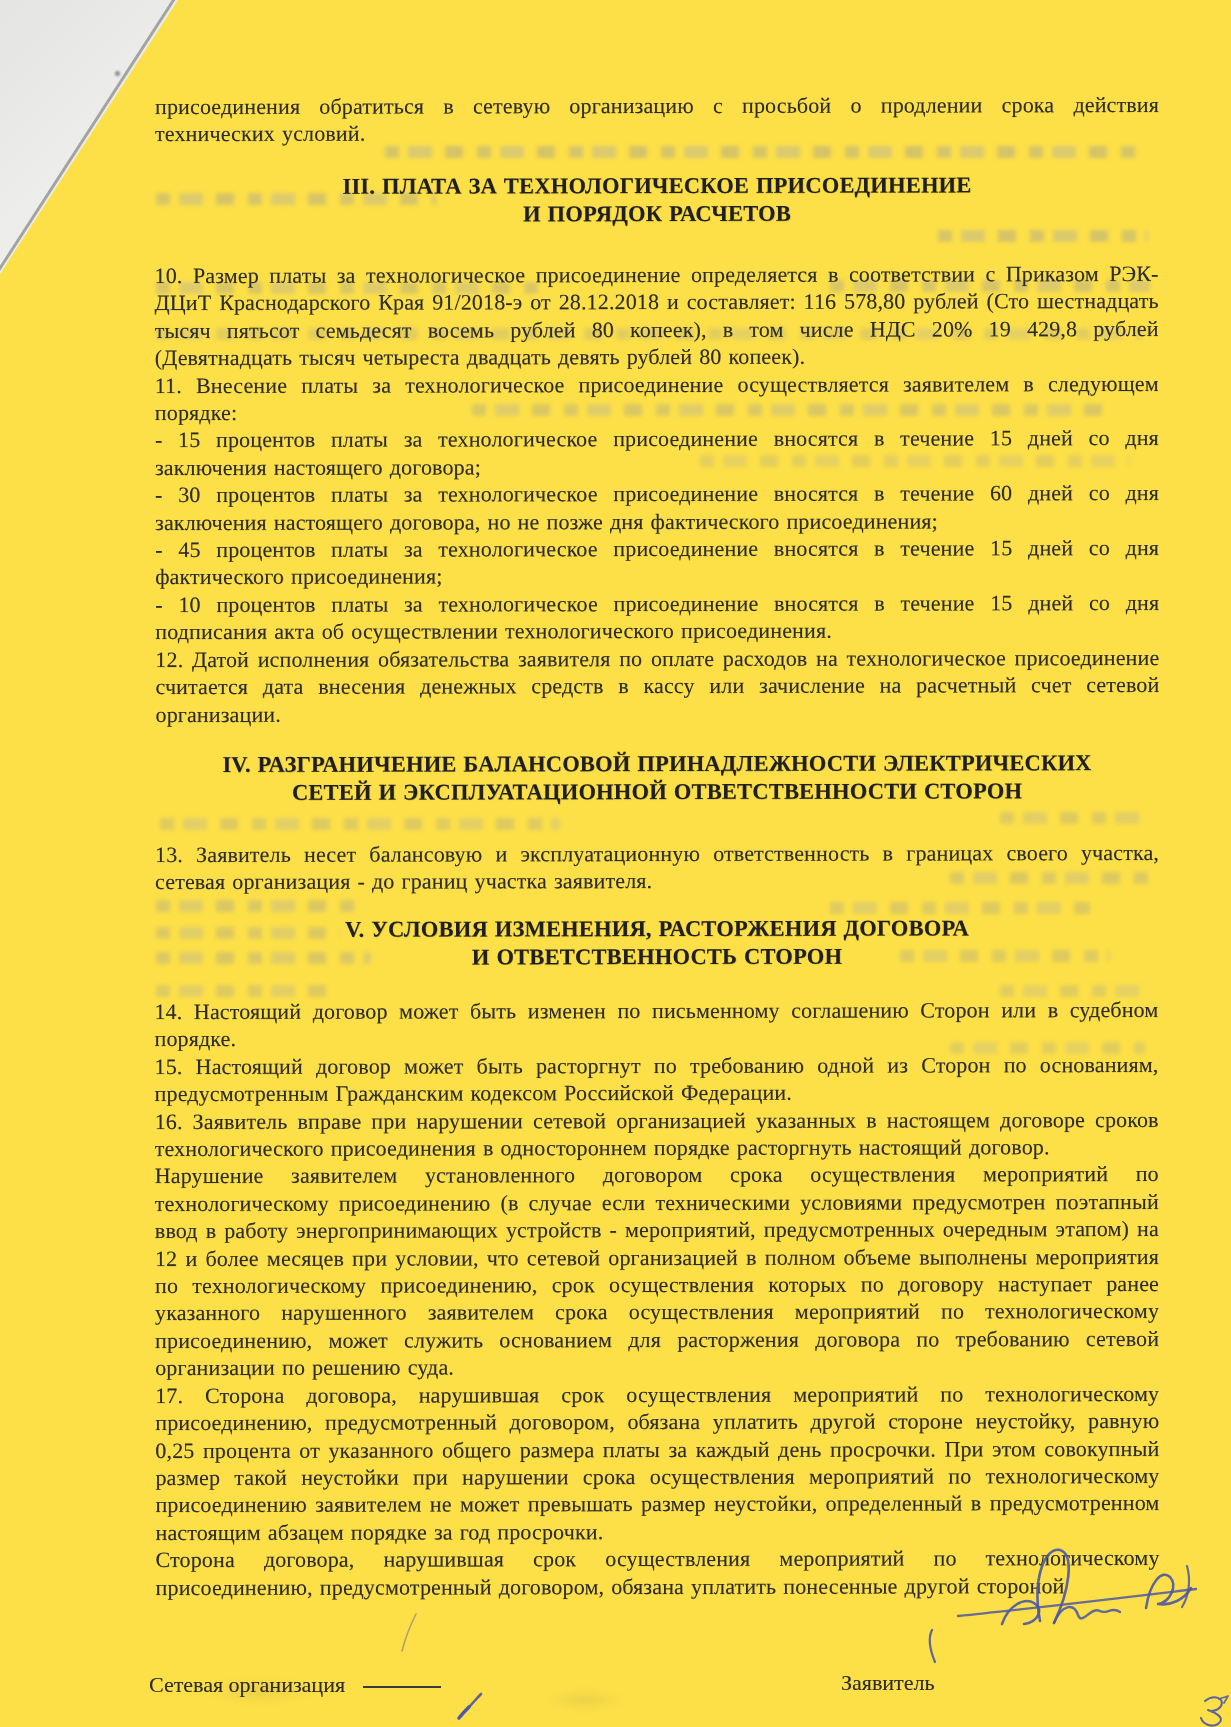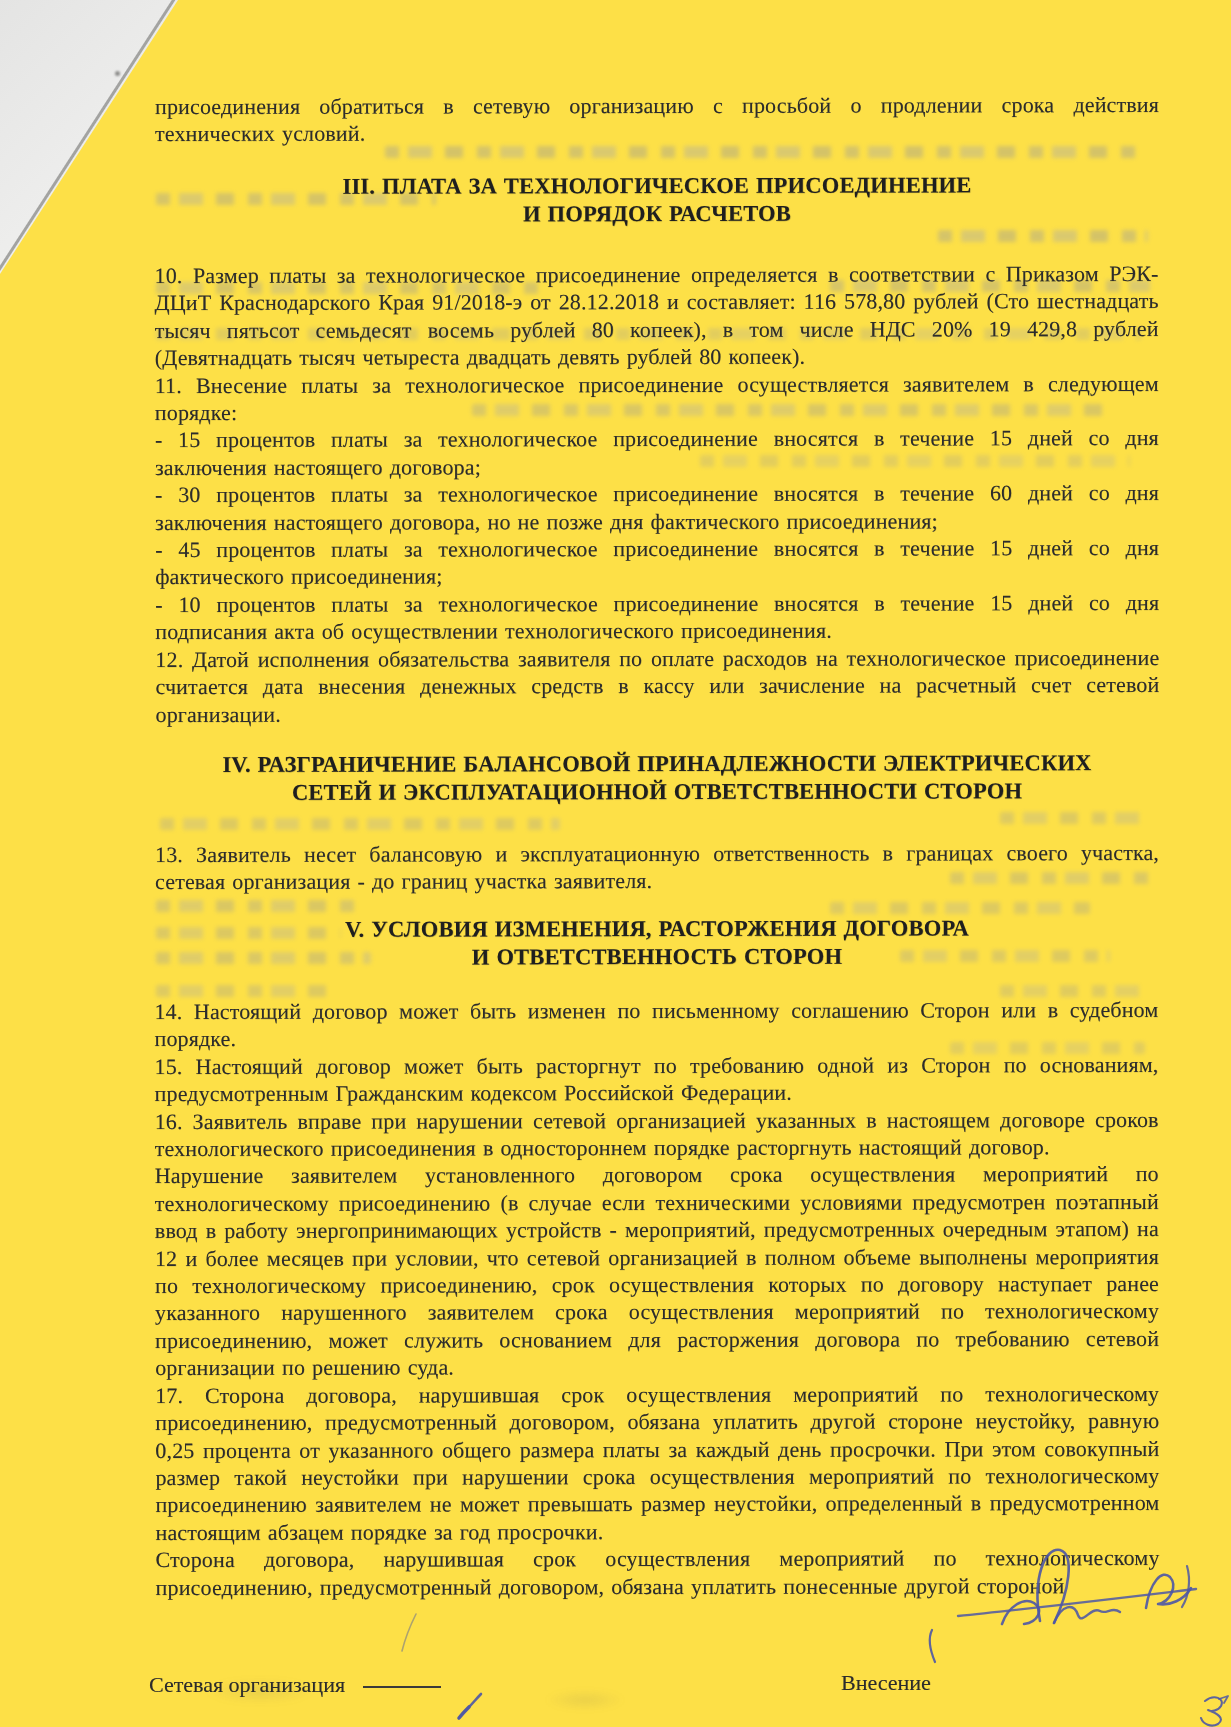--- a/index.html
+++ b/index.html
@@ -139,21 +139,21 @@
     <p>14. Настоящий договор может быть изменен по письменному соглашению Сторон или в судебном порядке.</p>
     <p>15. Настоящий договор может быть расторгнут по требованию одной из Сторон по основаниям, предусмотренным Гражданским кодексом Российской Федерации.</p>
     <p>16. Заявитель вправе при нарушении сетевой организацией указанных в настоящем договоре сроков технологического присоединения в одностороннем порядке расторгнуть настоящий договор.</p>
     <p>Нарушение заявителем установленного договором срока осуществления мероприятий по технологическому присоединению (в случае если техническими условиями предусмотрен поэтапный ввод в работу энергопринимающих устройств - мероприятий, предусмотренных очередным этапом) на 12 и более месяцев при условии, что сетевой организацией в полном объеме выполнены мероприятия по технологическому присоединению, срок осуществления которых по договору наступает ранее указанного нарушенного заявителем срока осуществления мероприятий по технологическому присоединению, может служить основанием для расторжения договора по требованию сетевой организации по решению суда.</p>
     <p>17. Сторона договора, нарушившая срок осуществления мероприятий по технологическому присоединению, предусмотренный договором, обязана уплатить другой стороне неустойку, равную 0,25 процента от указанного общего размера платы за каждый день просрочки. При этом совокупный размер такой неустойки при нарушении срока осуществления мероприятий по технологическому присоединению заявителем не может превышать размер неустойки, определенный в предусмотренном настоящим абзацем порядке за год просрочки.</p>
     <p>Сторона договора, нарушившая срок осуществления мероприятий по технологическому присоединению, предусмотренный договором, обязана уплатить понесенные другой стороной</p>
   </div>
 
   <div class="footer-row">
     <span class="footer-left"><span>Сетевая организация</span><span class="sig-line"></span></span>
-    <span class="footer-right">Внесение</span>
+    <span class="footer-right">Заявитель</span>
   </div>
 
   <svg class="ink" style="left:950px;top:1540px;" width="260" height="115" viewBox="0 0 260 115">
     <path d="M 8 76 C 70 70, 170 58, 246 49" stroke-width="2.4" opacity=".85"></path>
     <path d="M 52 84 C 58 66, 74 57, 84 63 C 94 70, 88 82, 74 84" stroke-width="2.5" opacity=".9"></path>
     <path d="M 90 81 C 82 38, 95 7, 110 10 C 125 14, 119 52, 104 83" stroke-width="2.6" opacity=".9"></path>
     <path d="M 104 83 C 112 64, 124 63, 128 75 C 132 86, 141 66, 150 71 C 156 75, 162 66, 170 72" stroke-width="2.4" opacity=".88"></path>
     <path d="M 196 68 C 200 42, 212 29, 220 37 C 228 46, 220 62, 208 64 C 220 66, 234 60, 241 48" stroke-width="2.5" opacity=".9"></path>
     <path d="M 237 26 C 241 40, 239 56, 232 67" stroke-width="2.2" opacity=".85"></path>
   </svg>

